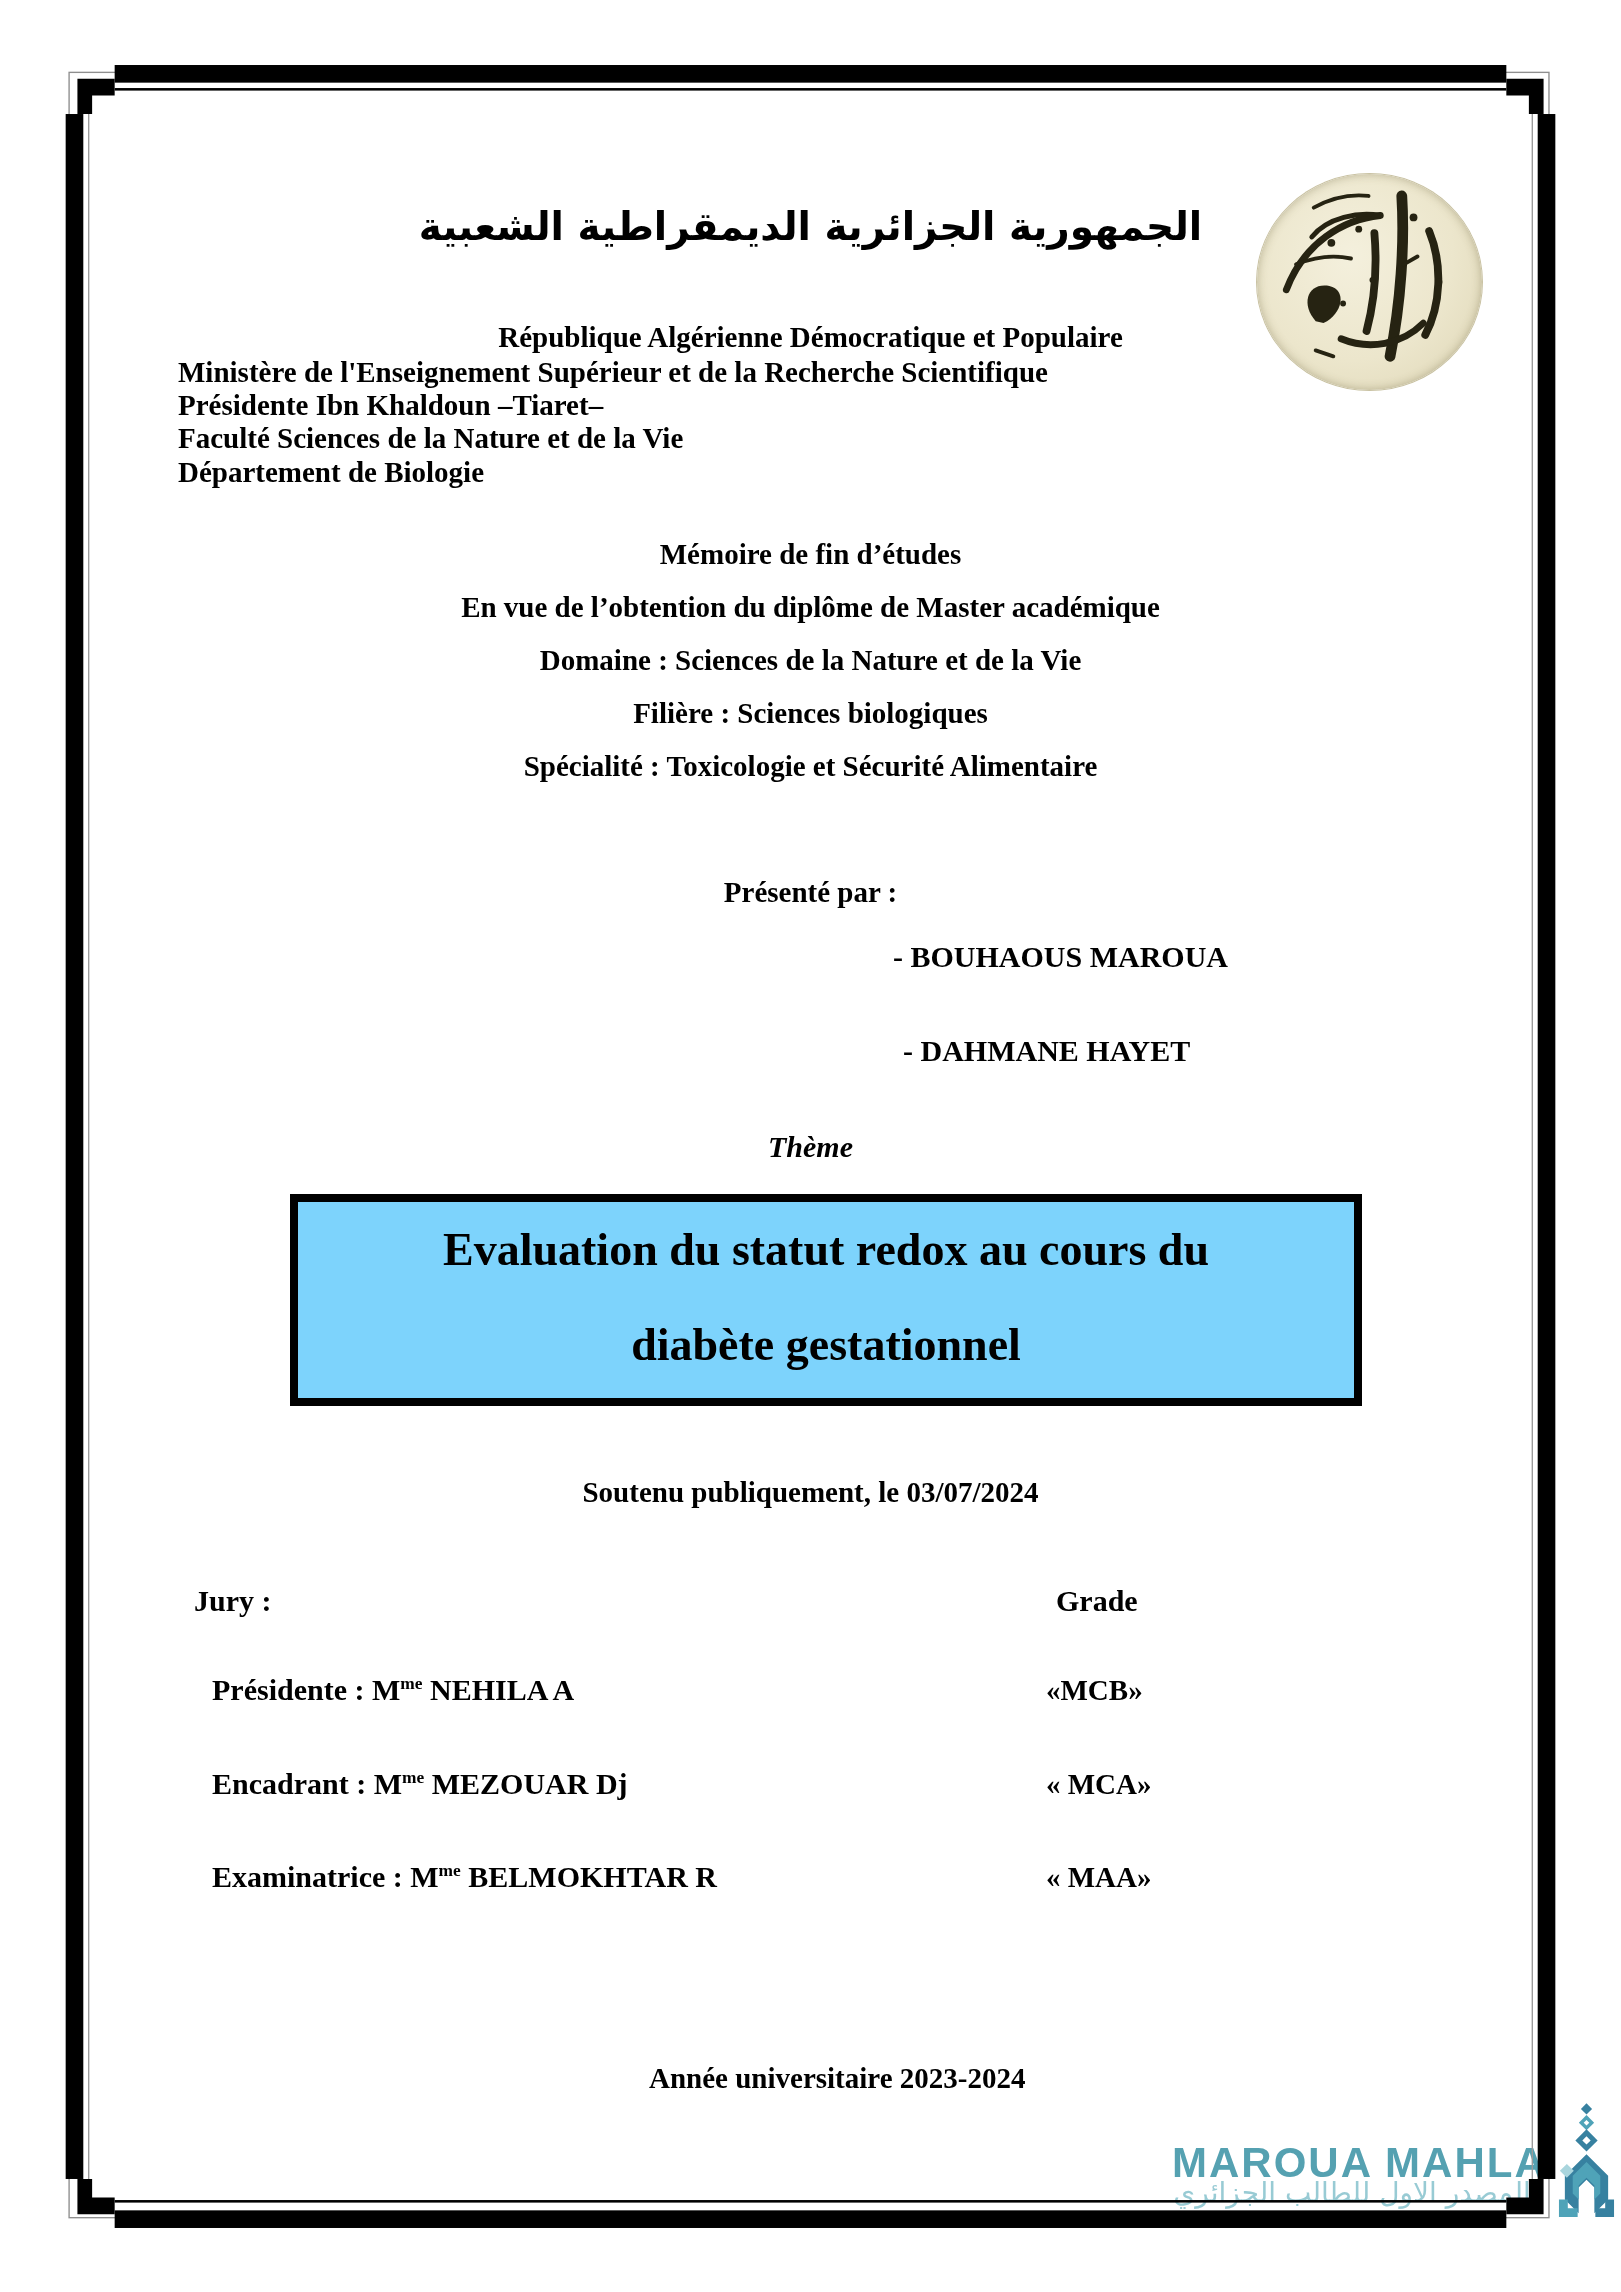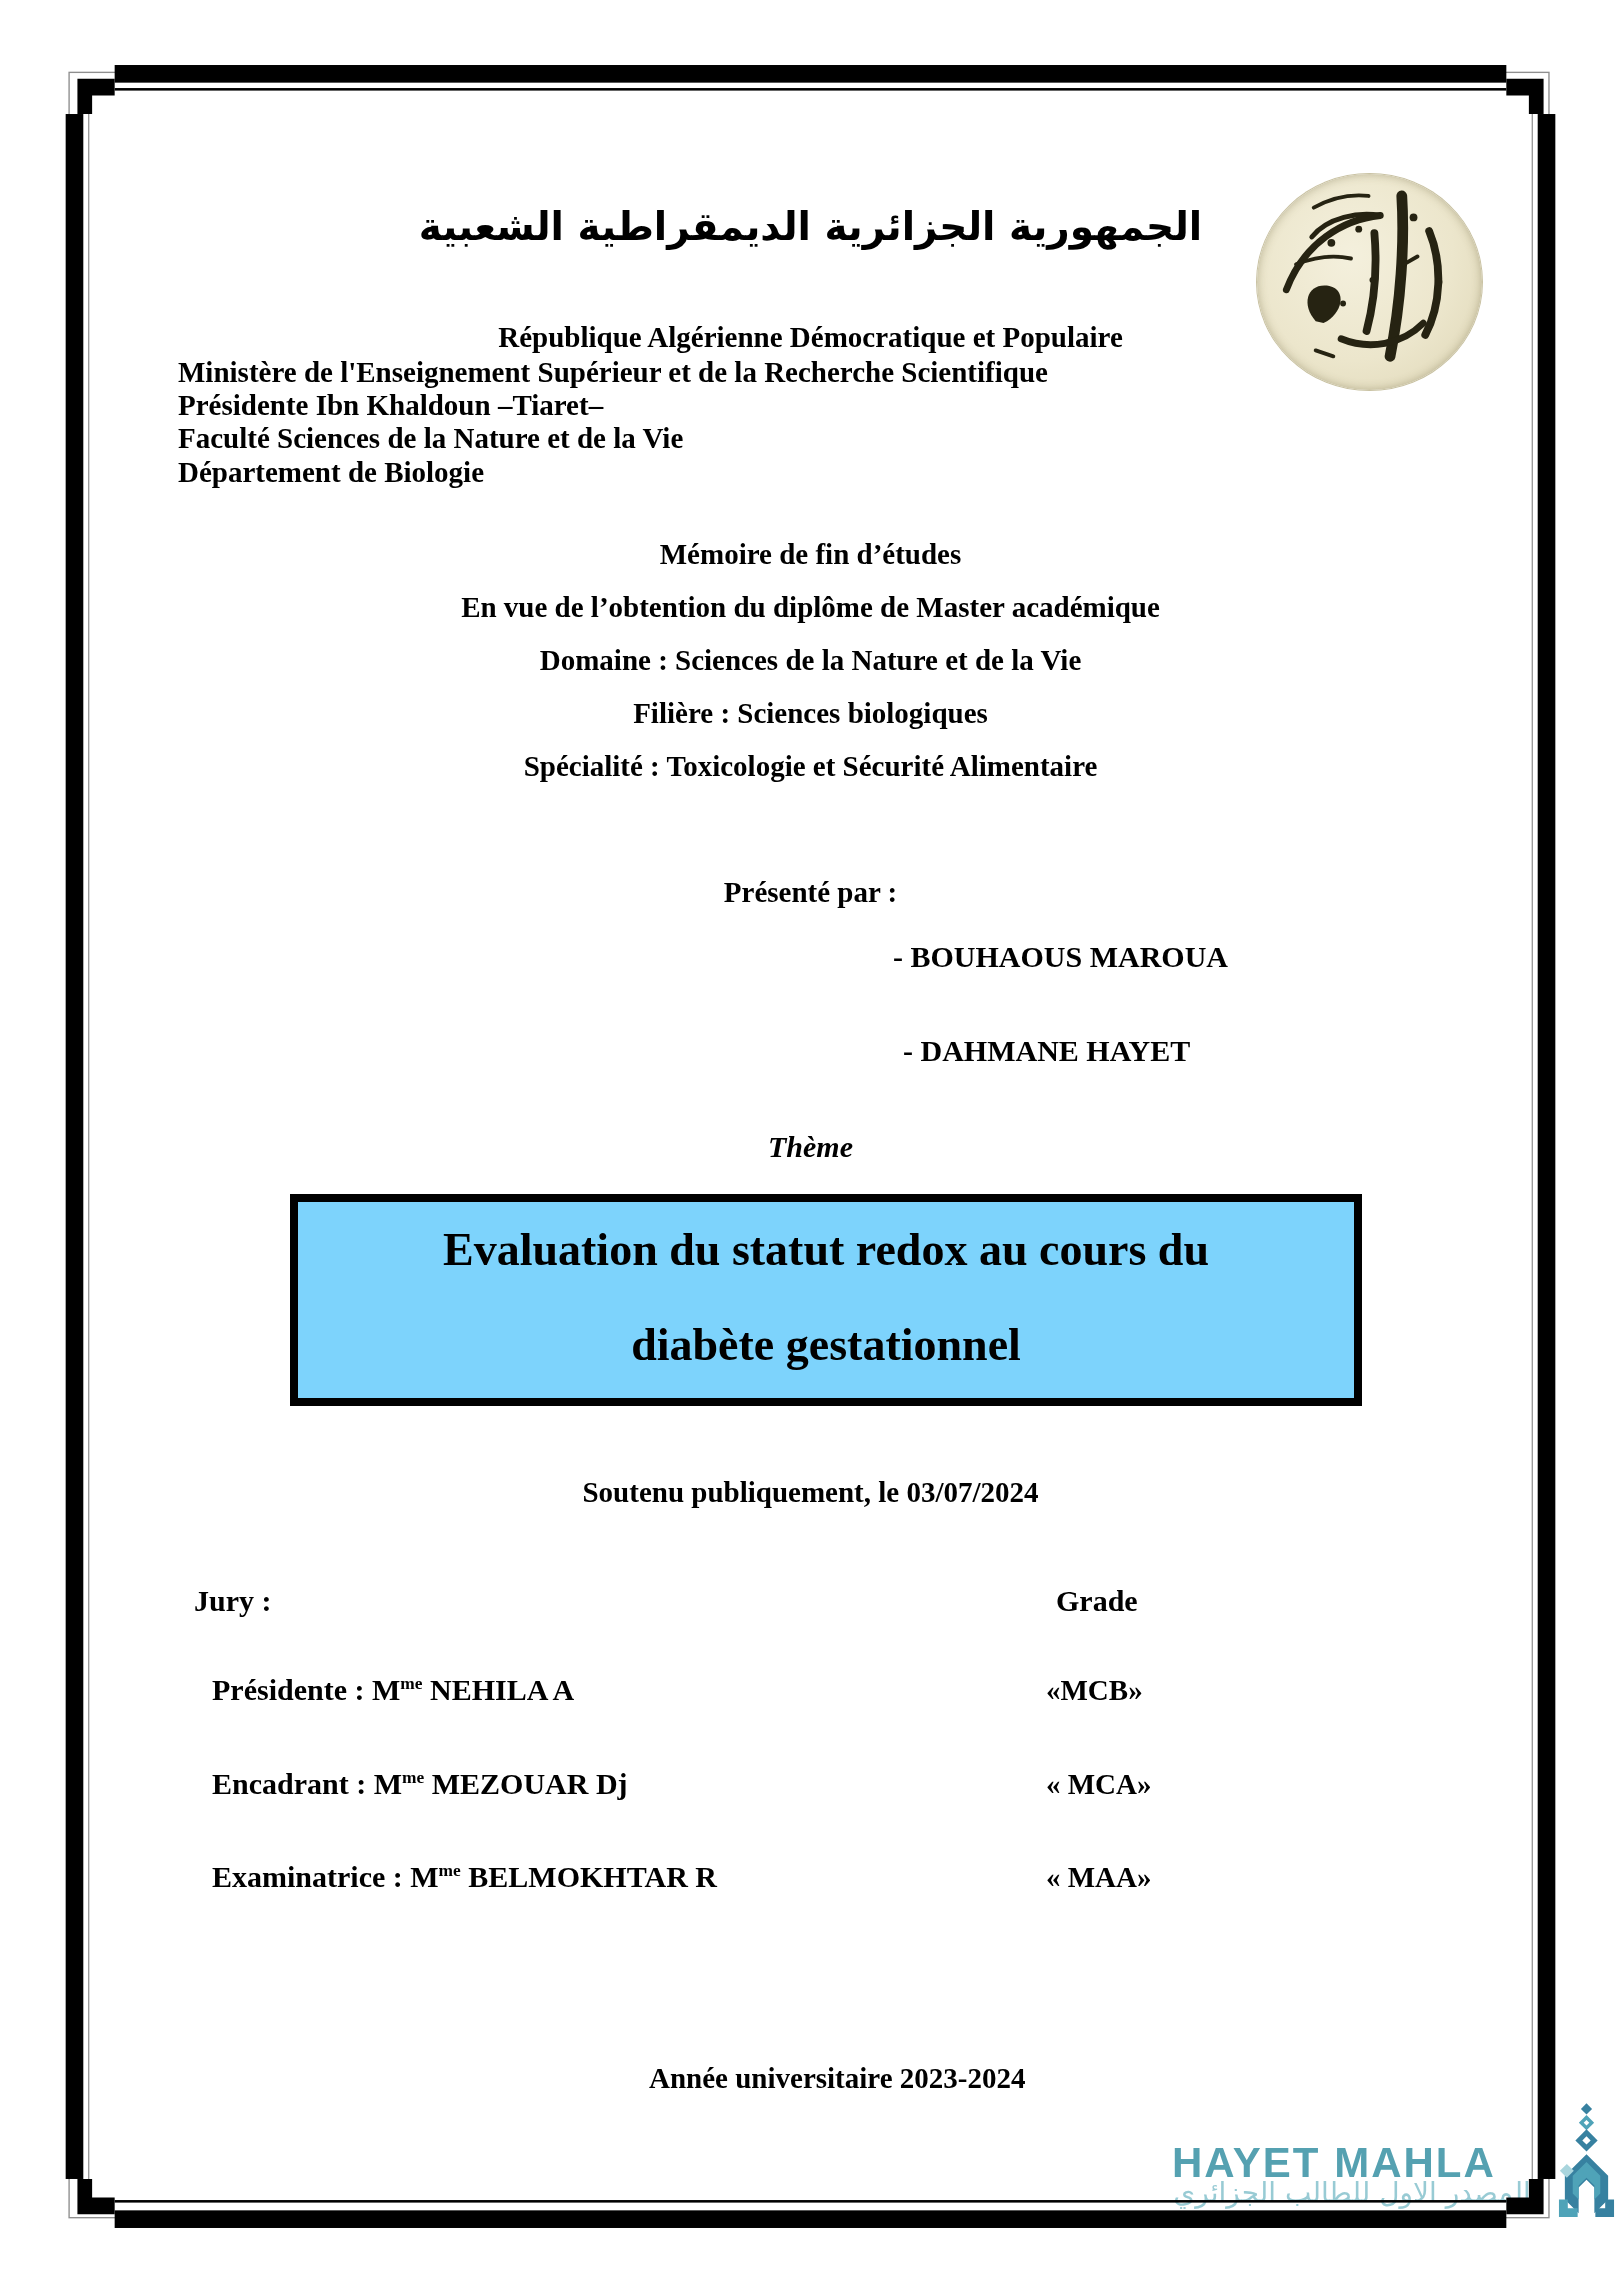--- a/index.html
+++ b/index.html
@@ -112,21 +112,21 @@
   <div class="abs content fr fs30" style="left:1046px;top:1767px;">« MCA»</div>
 
   <div class="abs content fr fs31" style="left:212px;top:1859px;">
     <span>Examinatrice : M</span><sup class="msup">me</sup><span> BELMOKHTAR R</span>
   </div>
   <div class="abs content fr fs30" style="left:1046px;top:1860px;">« MAA»</div>
 
   <div class="abs content fr fs30" style="left:649px;top:2061px;">Année universitaire 2023-2024</div>
 
   <div id="watermark">
-    <div id="wm-brand" class="abs" style="color: rgb(76, 156, 173);">HAYET MAHLA</div>
+    <div id="wm-brand" class="abs" style="color: rgb(76, 156, 173);">MAROUA MAHLA</div>
     <div id="wm-tagline" class="abs" style="color: rgb(135, 194, 205);">المصدر الاول للطالب الجزائري</div>
     <svg id="wm-logo" class="abs" width="71" height="120" viewBox="0 0 72 122">
       <g>
         <rect x="32" y="2" width="8" height="8" fill="#3781A0" transform="rotate(45 36 6)"></rect>
         <rect x="30.5" y="14.5" width="11" height="11" fill="#4FA3B8" transform="rotate(45 36 20)"></rect>
         <rect x="34" y="18" width="4" height="4" fill="#ffffff" transform="rotate(45 36 20)"></rect>
         <rect x="28" y="30" width="16" height="16" fill="#3781A0" transform="rotate(45 36 38)"></rect>
         <rect x="33" y="35" width="6" height="6" fill="#ffffff" transform="rotate(45 36 38)"></rect>
         <path d="M36 52 L58 74 L58 98 L44 112 L44 86 L36 78 L28 86 L28 112 L14 98 L14 74 Z" fill="#3781A0"></path>
         <path d="M36 60 L50 74 L50 92 L44 98 L44 84 L36 76 L28 84 L28 98 L22 92 L22 74 Z" fill="#4FA3B8"></path>

